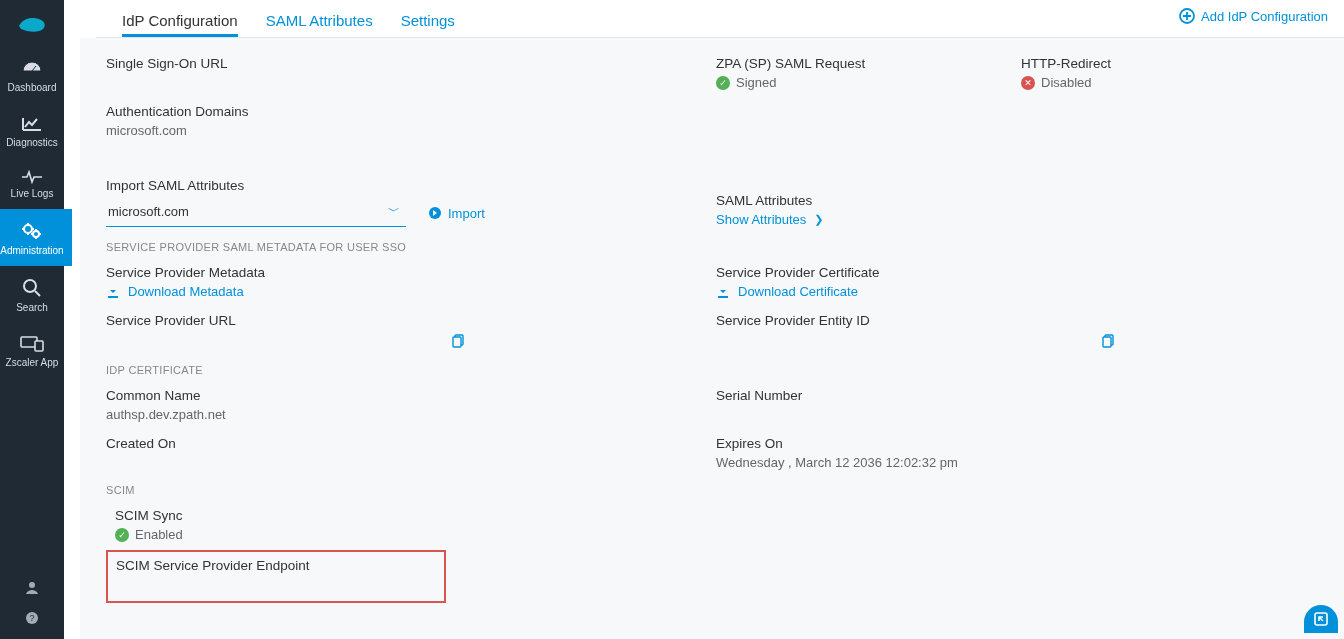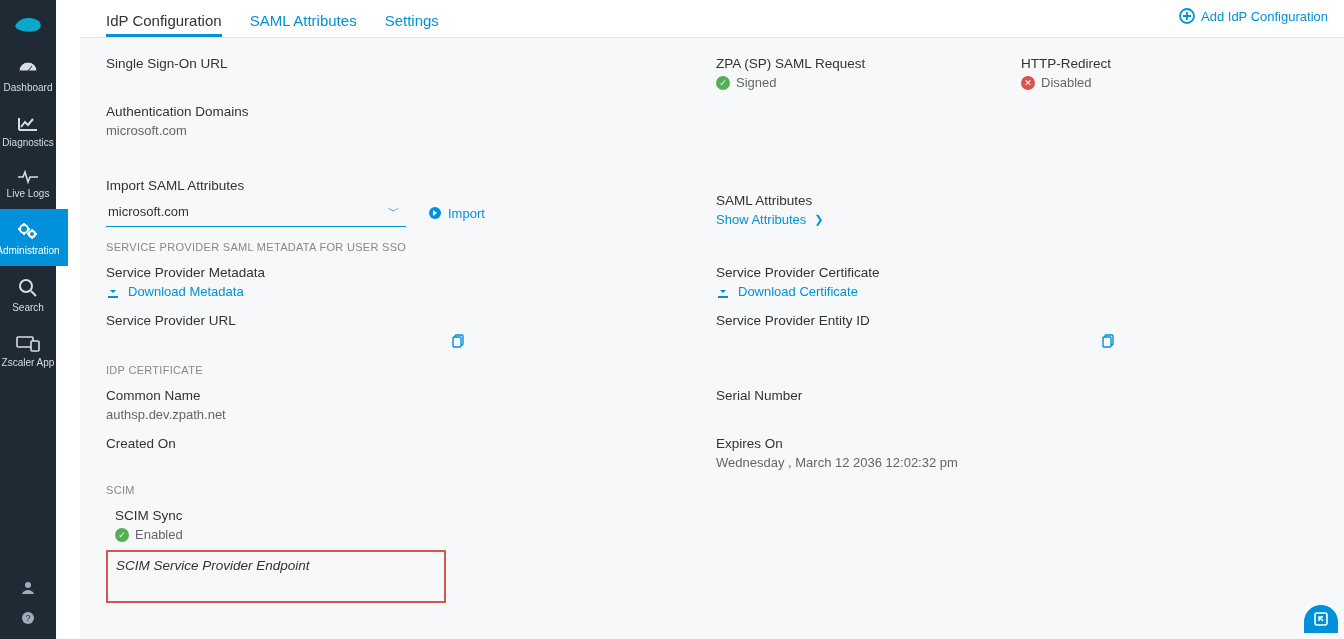--- a/index.html
+++ b/index.html
@@ -9,21 +9,21 @@
     color: #333;
     background: #fff;
     width: 1344px;
     height: 639px;
     overflow: hidden;
     position: relative;
   }
   .sidebar {
     position: absolute;
     left: 0; top: 0;
-    width: 56px; height: 639px;
+    width: 64px; height: 639px;
     background: #1f2a35;
     display: flex;
     flex-direction: column;
     align-items: center;
   }
   .logo {
     width: 80px; height: 48px;
     display: flex; align-items: center; justify-content: center;
   }
   .nav-item {
@@ -60,20 +60,21 @@
     left: 80px; top: 0; right: 0; bottom: 0;
     display: flex; flex-direction: column;
   }
   .topbar {
     height: 38px;
     display: flex;
     align-items: flex-end;
     padding: 0 26px;
     border-bottom: 1px solid #e0e4e8;
     position: relative;
+    margin-left: 16px;
   }
   .tab {
     padding: 4px 0 8px 0;
     margin-right: 28px;
     font-size: 15px;
     color: #0091da;
     cursor: pointer;
   }
   .tab.active {
     color: #333;
@@ -136,21 +137,20 @@
     font-size: 14px;
     cursor: pointer;
   }
   .value-row { display:flex; justify-content:space-between; align-items:center; max-width:360px; min-height:18px;}
 
   .highlight-box {
     border: 2px solid #d9534f;
     padding: 6px 8px 12px 8px;
     width: 340px;
     margin-top: 2px;
-    font-style: italic;
   }
 
   .float-btn {
     position: absolute;
     right: 6px; bottom: 6px;
     width: 34px; height: 28px;
     background: #0091da;
     border-top-left-radius: 18px;
     border-top-right-radius: 18px;
     display:flex; align-items:center; justify-content:center;

